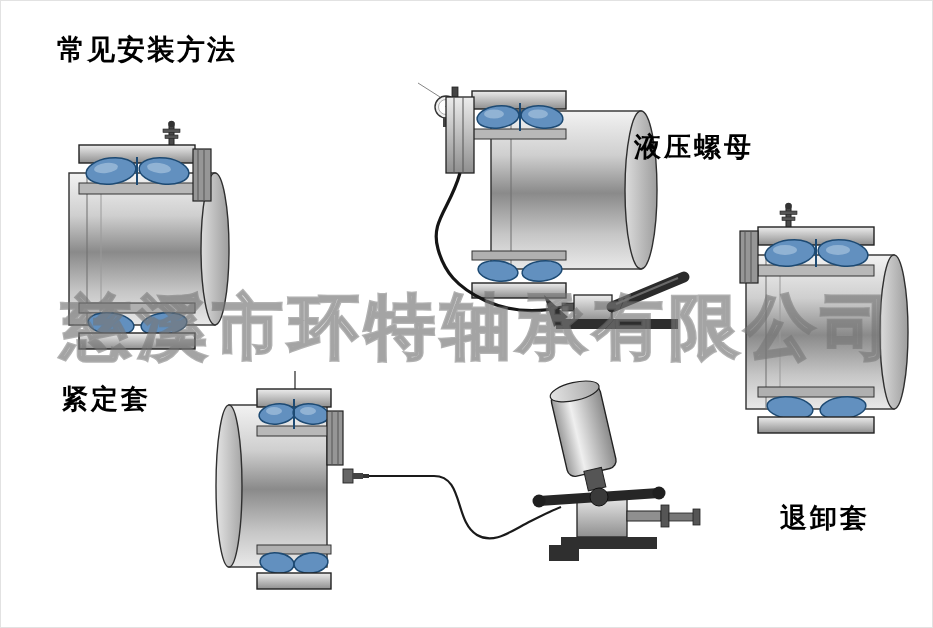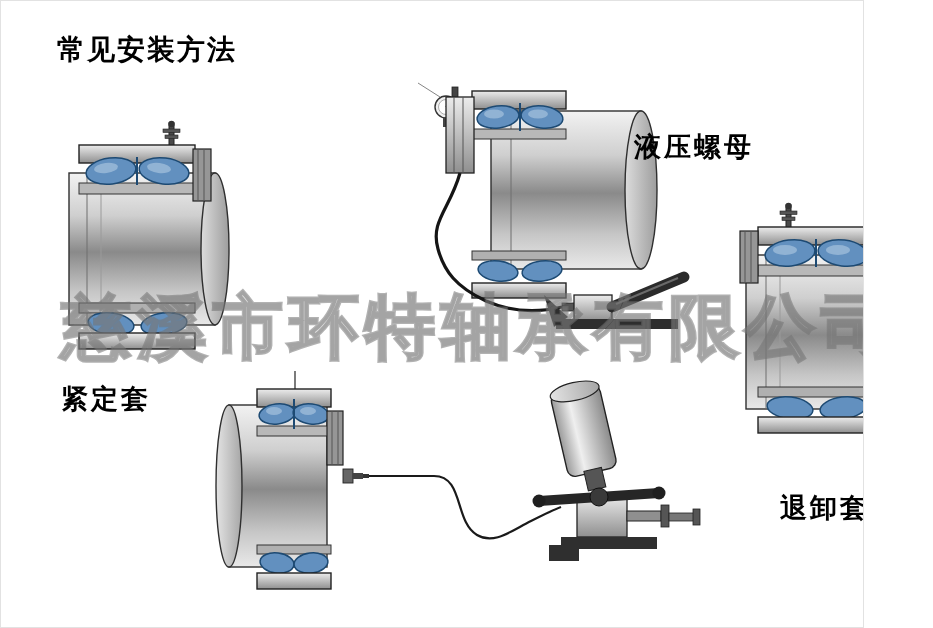--- a/index.html
+++ b/index.html
@@ -1,29 +1,29 @@
 <!DOCTYPE html>
 <html><head>
 <meta charset="utf-8">
 <style>
   html,body{margin:0;padding:0;background:#ffffff;}
   #canvas{
-    position:relative;width:864px;height:628px;background:#ffffff;overflow:hidden;
+    position:relative;width:933px;height:628px;background:#ffffff;overflow:hidden;
     font-family:"DejaVu Serif","Liberation Serif",serif;border:1px solid #e2e2e2;box-sizing:border-box;
   }
   .title{
     position:absolute;left:56px;top:30px;font-size:28px;font-weight:bold;color:#000;
     letter-spacing:2px;
   }
   .fig-label{
     position:absolute;font-size:27px;font-weight:bold;color:#000;letter-spacing:3px;white-space:nowrap;
   }
   #label-hydraulic{left:633px;top:128px;}
   #label-adapter{left:60px;top:380px;}
-  #label-withdrawal{left:779px;top:489px;text-align:center;}
+  #label-withdrawal{left:779px;top:499px;text-align:center;}
   #label-oil{left:538px;top:582px;}
   .fig{position:absolute;}
   #fig-adapter{left:50px;top:118px;width:195px;height:235px;}
   #fig-hydraulic{left:415px;top:80px;width:300px;height:258px;}
   #fig-withdrawal{left:725px;top:196px;width:195px;height:252px;}
   #fig-oil{left:198px;top:368px;width:505px;height:228px;}
   .fig svg{display:block;width:100%;height:100%;}
   .watermark{
     position:absolute;left:60px;top:280px;width:830px;font-size:70px;font-weight:bold;
     letter-spacing:6px;white-space:nowrap;color:rgba(140,140,140,0.28);

